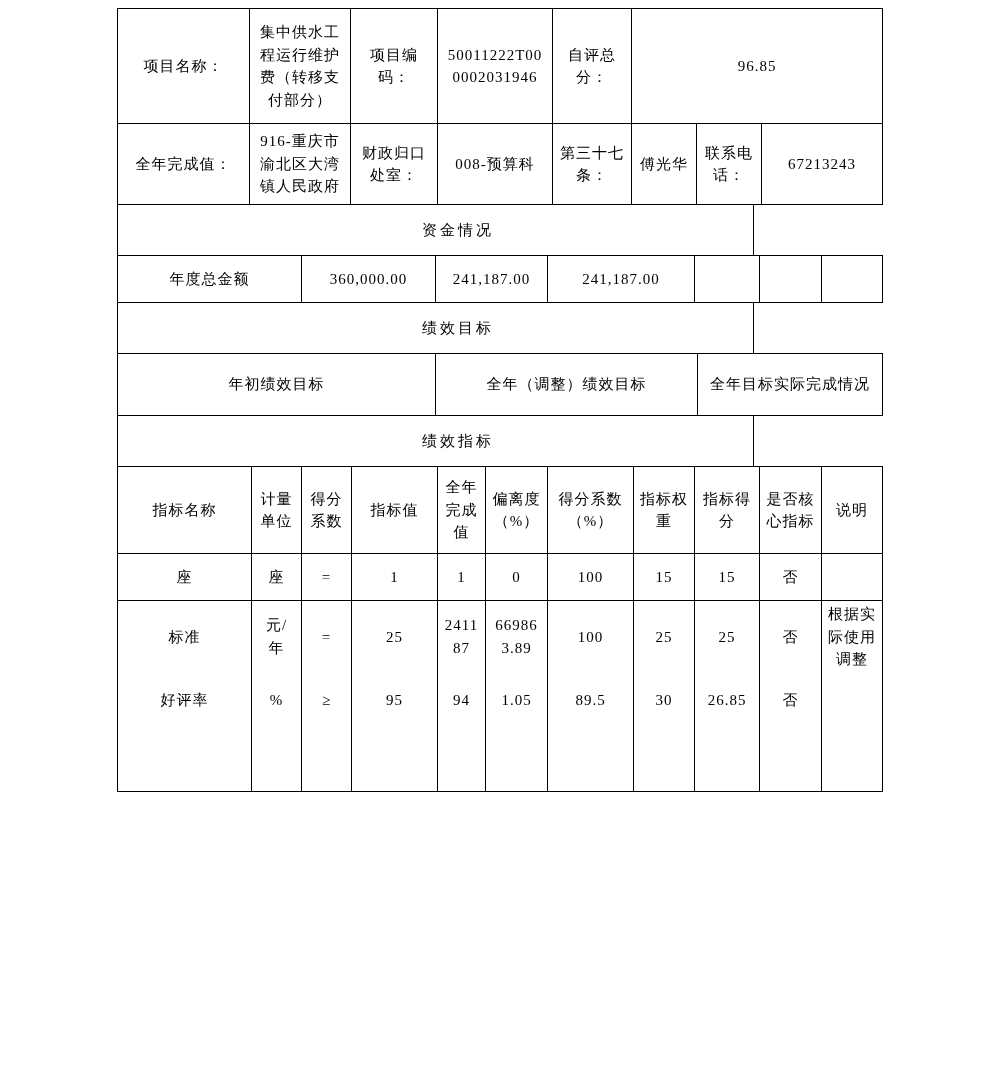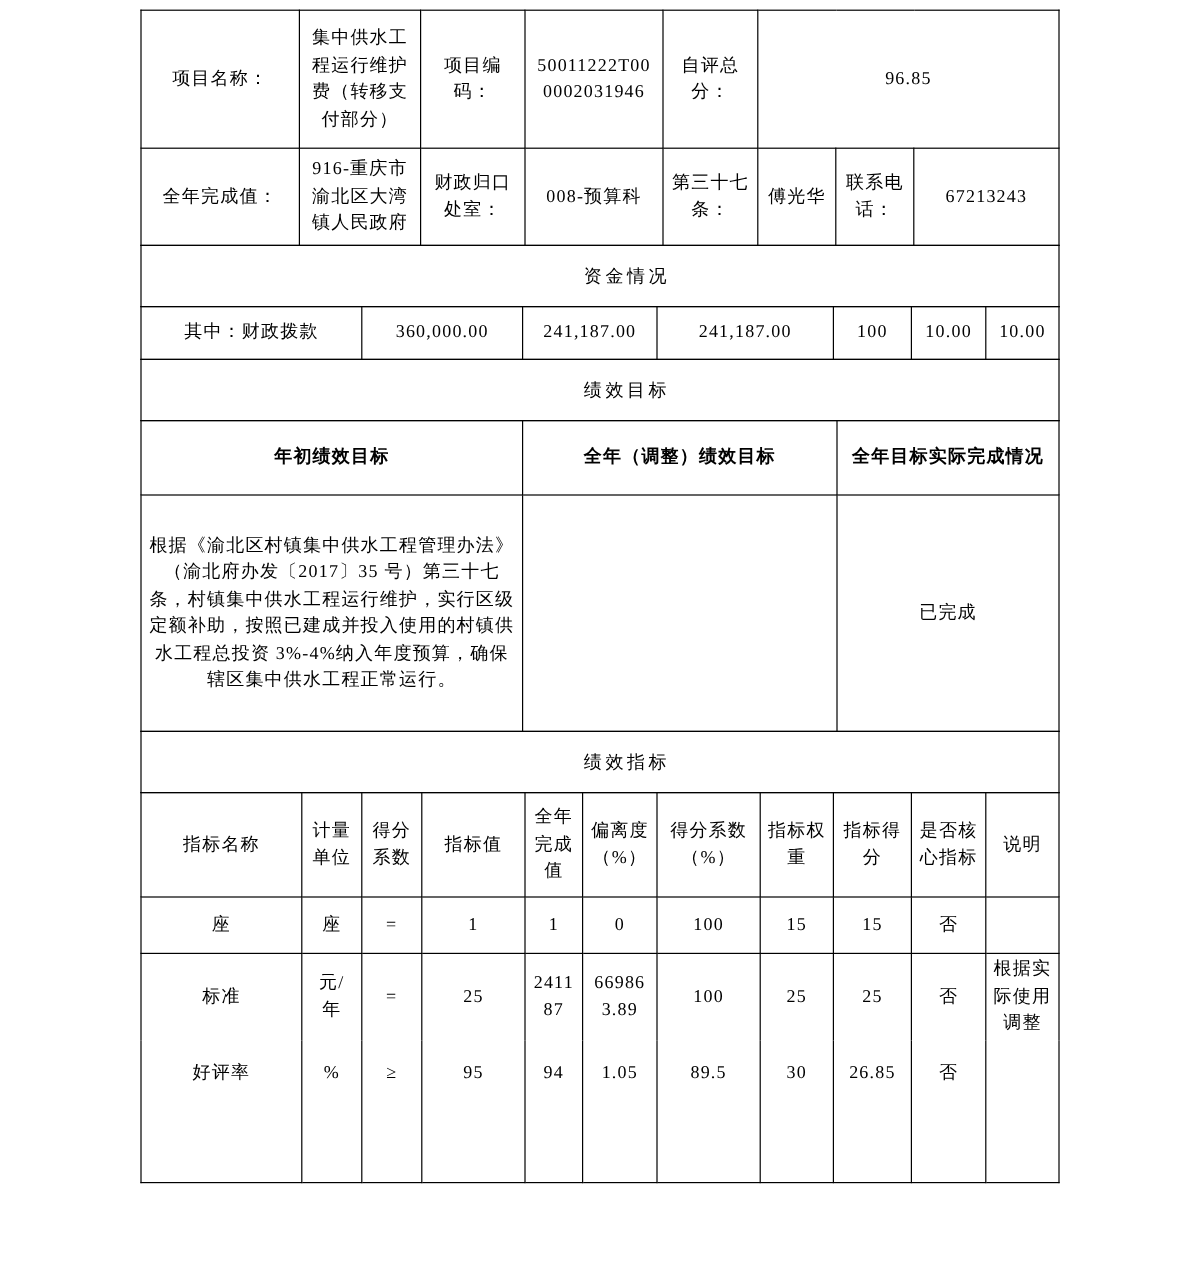--- a/index.html
+++ b/index.html
@@ -34,38 +34,38 @@
     vertical-align: middle;
     font-size: 15px;
     line-height: 1.5;
     padding: 2px 6px;
     letter-spacing: 1px;
     word-break: break-all;
     overflow: hidden;
   }
   .band {
     box-sizing: border-box;
-    width: 766px;
+    width: 637px;
     margin-top: -1px;
     border: 1px solid #000000;
     height: 52px;
     display: flex;
     align-items: center;
     justify-content: center;
     font-size: 15px;
     letter-spacing: 3px;
     padding-left: 45px;
   }
   
   tr.r1 td { height: 110px; }
   tr.r2 td { height: 76px; }
   tr.funds-head td { height: 58px; }
   tr.funds-row1 td { height: 42px; }
   tr.funds-row2 td { height: 39px; }
-  tr.goals-head td { height: 57px; font-weight: bold; }
+  tr.goals-head td { height: 57px; }
   tr.goals-body td { height: 192px; }
   tr.ind-head td { height: 82px; padding: 2px 3px; }
   tr.ind-row-a td { height: 42px; }
   tr.ind-row-b td { height: 42px; }
   tr.ind-row-c td { height: 67px; }
   tr.ind-row-d td { height: 100px; vertical-align: top; padding-top: 16px; }
   
   tr.ind-row-c td { border-bottom: none; }
   tr.ind-row-d td { border-top: none; }
   .goal-text {
@@ -118,49 +118,44 @@
     <colgroup>
       <col style="width:184px">
         <col style="width:134px">
         <col style="width:112px">
         <col style="width:147px">
       <col style="width:65px">
         <col style="width:62px">
         <col style="width:61px">
     </colgroup>
     <tbody>
-    <tr class="funds-row2">
-      <td>其中：财政拨款</td>
+    <tr class="funds-row1">
+      <td>年度总金额</td>
       <td>360,000.00</td>
       <td>241,187.00</td>
       <td>241,187.00</td>
-      <td>100</td>
-      <td>10.00</td>
-      <td>10.00</td>
+      <td></td>
+      <td></td>
+      <td></td>
     </tr>
   </tbody>
     </table>
 
   <div class="band">绩效目标</div>
   <table class="tbl">
     <colgroup>
       <col style="width:318px">
         <col style="width:262px">
         <col style="width:185px">
     </colgroup>
     <tbody>
         <tr class="goals-head">
       <td>年初绩效目标</td>
       <td>全年（调整）绩效目标</td>
       <td>全年目标实际完成情况</td>
-    </tr>
-    <tr class="goals-body">
-      <td class="goal-text">根据《渝北区村镇集中供水工程管理办法》（渝北府办发〔2017〕35 号）第三十七条，村镇集中供水工程运行维护，实行区级定额补助，按照已建成并投入使用的村镇供水工程总投资 3%-4%纳入年度预算，确保辖区集中供水工程正常运行。</td>
-      <td></td>
-      <td>已完成</td>
     </tr>
   </tbody>
     </table>
 
   <div class="band">绩效指标</div>
   <table class="tbl">
     <colgroup>
       <col style="width:134px">
         <col style="width:50px">
         <col style="width:50px">

